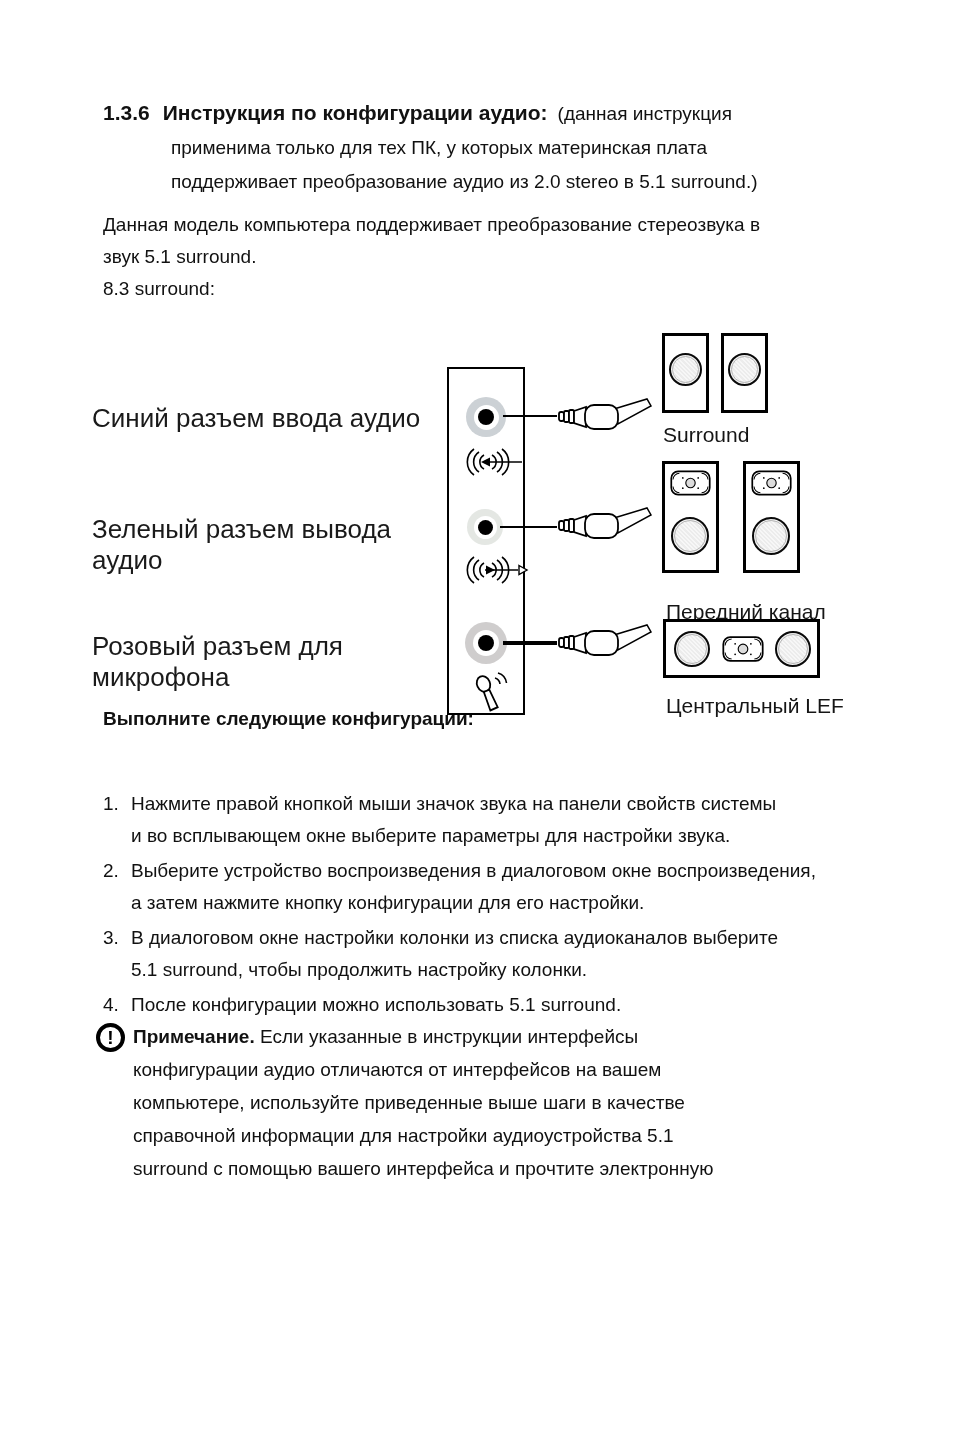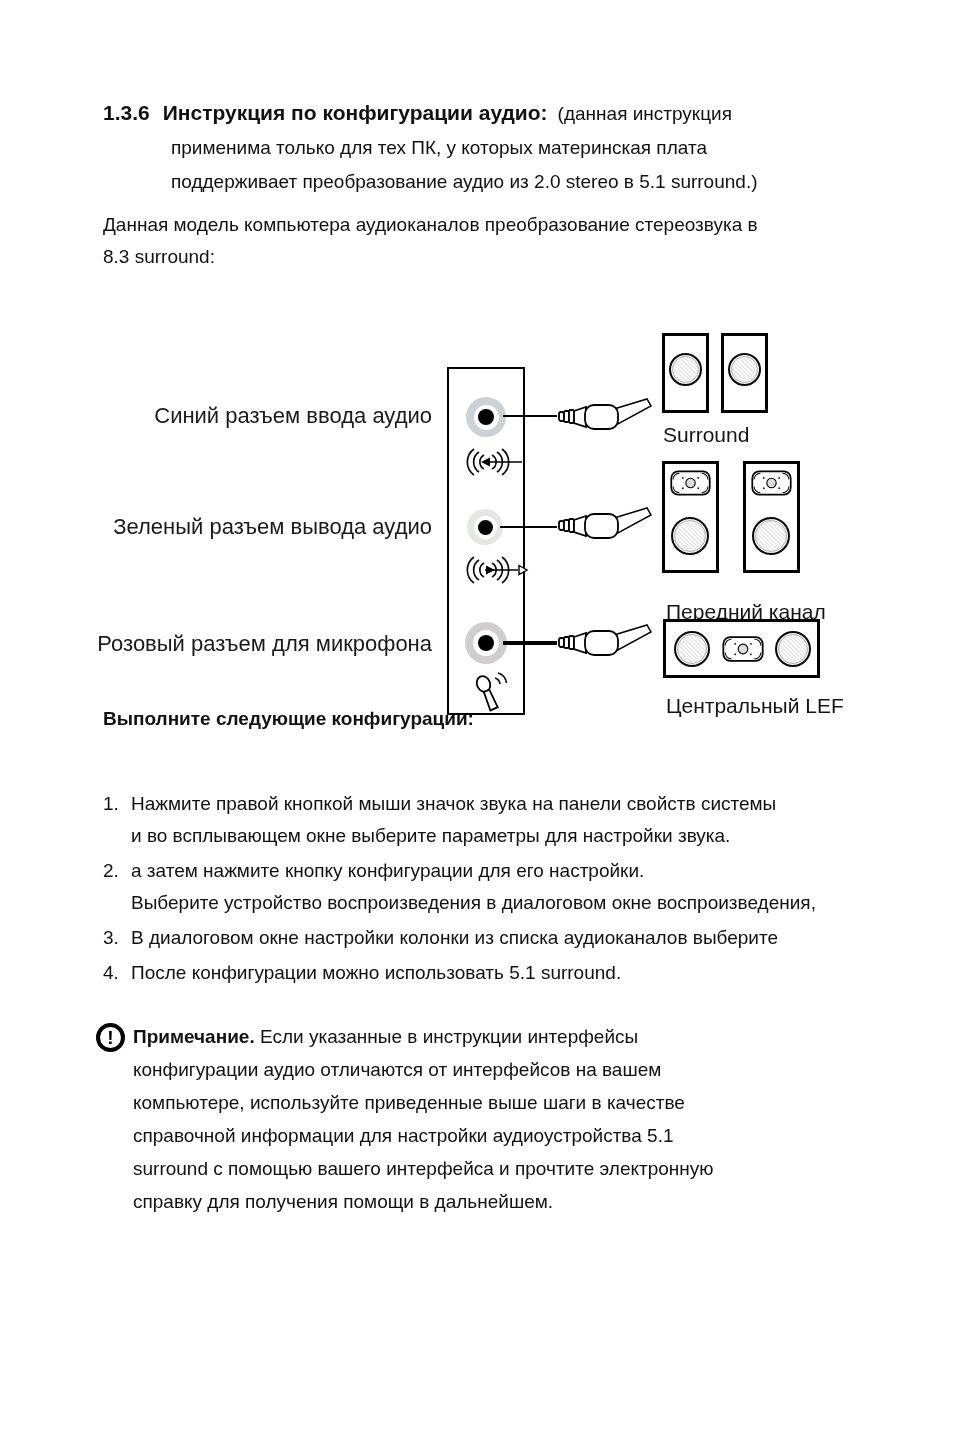--- a/index.html
+++ b/index.html
@@ -10,21 +10,21 @@
   
   .heading{position:absolute;left:103px;top:96px;line-height:34px;font-size:19px;}
   .heading .h-num{font-weight:bold;font-size:21px;margin-right:13px;}
   .heading .h-title{font-weight:bold;font-size:21px;margin-right:10px;}
   .heading .h-sub{font-size:19px;}
   .heading .h-subline{margin-left:68px;}
   
   .intro{position:absolute;left:103px;top:209px;font-size:19px;line-height:32px;}
   
   .diagram{position:absolute;left:0;top:0;width:954px;height:1452px;pointer-events:none;}
-  .jack-label{position:absolute;width:340px;right:522px;text-align:right;font-size:22px;color:#1a1a1a;}
+  .jack-label{position:absolute;width:340px;right:522px;font-size:26px;color:#1a1a1a;}
   .io-panel{position:absolute;left:447px;top:367px;width:74px;height:344px;border:2px solid #000;background:#fff;}
   .jack{position:absolute;border-radius:50%;display:flex;align-items:center;justify-content:center;}
   .jack-hole{border-radius:50%;background:#fff;display:flex;align-items:center;justify-content:center;}
   .jack-dot{border-radius:50%;background:#000;}
   .conn-line{position:absolute;background:#000;}
   .svgicon{position:absolute;}
   
   .spk-box{position:absolute;border:3px solid #000;background:#fff;}
   .cone{position:absolute;border:2.5px solid #0a0a0a;border-radius:50%;
         background:repeating-linear-gradient(45deg,#ececec 0 1.5px,#f7f7f7 1.5px 3px);}
@@ -55,21 +55,22 @@
 
   <div class="heading">
     <div>
       <span class="h-num">1.3.6</span><span class="h-title">Инструкция по конфигурации аудио:</span><span class="h-sub">(данная инструкция</span>
     </div>
     <div class="h-sub h-subline">применима только для тех ПК, у которых материнская плата</div>
     <div class="h-sub h-subline">поддерживает преобразование аудио из 2.0 stereo в 5.1 surround.)</div>
   </div>
 
   <div class="intro">
-    <div>Данная модель компьютера аудиоканалов преобразование стереозвука в</div>
+    <div>Данная модель компьютера поддерживает преобразование стереозвука в</div>
+    <div>звук 5.1 surround.</div>
     <div>8.3 surround:</div>
   </div>
 
   <div class="diagram">
 
     <div class="jack-label" style="top:403px;">Синий разъем ввода аудио</div>
     <div class="jack-label" style="top:514px;">Зеленый разъем вывода аудио</div>
     <div class="jack-label" style="top:631px;">Розовый разъем для микрофона</div>
 
     <div class="io-panel"></div>
@@ -248,49 +249,49 @@
     <div class="step">
       <span class="step-num">1.</span>
       <span>
         <div>Нажмите правой кнопкой мыши значок звука на панели свойств системы</div>
         <div>и во всплывающем окне выберите параметры для настройки звука.</div>
       </span>
     </div>
     <div class="step">
       <span class="step-num">2.</span>
       <span>
+        <div>Выберите устройство воспроизведения в диалоговом окне воспроизведения,</div>
         <div>а затем нажмите кнопку конфигурации для его настройки.</div>
-        <div>Выберите устройство воспроизведения в диалоговом окне воспроизведения,</div>
       </span>
     </div>
     <div class="step">
       <span class="step-num">3.</span>
       <span>
         <div>В диалоговом окне настройки колонки из списка аудиоканалов выберите</div>
+        <div>5.1 surround, чтобы продолжить настройку колонки.</div>
       </span>
     </div>
     <div class="step">
       <span class="step-num">4.</span>
       <span>
         <div>После конфигурации можно использовать 5.1 surround.</div>
       </span>
     </div>
   </div>
 
   <div class="note">
     <div class="note-icon">!</div>
     <div class="note-text">
       <div>
         <span class="note-title">Примечание.</span><span> Если указанные в инструкции интерфейсы</span>
       </div>
       <div>конфигурации аудио отличаются от интерфейсов на вашем</div>
       <div>компьютере, используйте приведенные выше шаги в качестве</div>
       <div>справочной информации для настройки аудиоустройства 5.1</div>
       <div>surround с помощью вашего интерфейса и прочтите электронную</div>
-      <div>справку для получения помощи в дальнейшем.</div>
     </div>
   </div>
 
   <div class="footer">
     <span class="footer-label">Руководство пользователя</span>
     <span class="footer-page">9</span>
   </div>
 
 </div>
 

